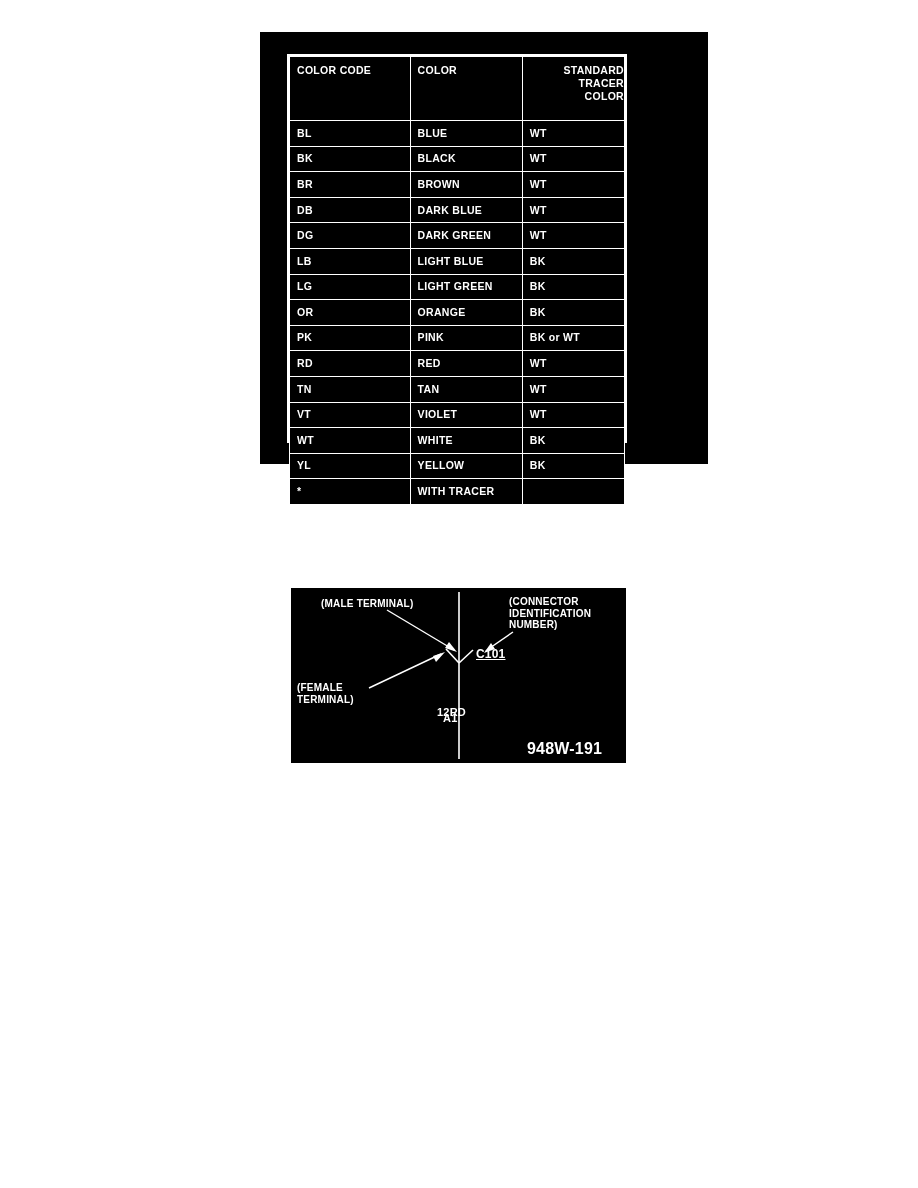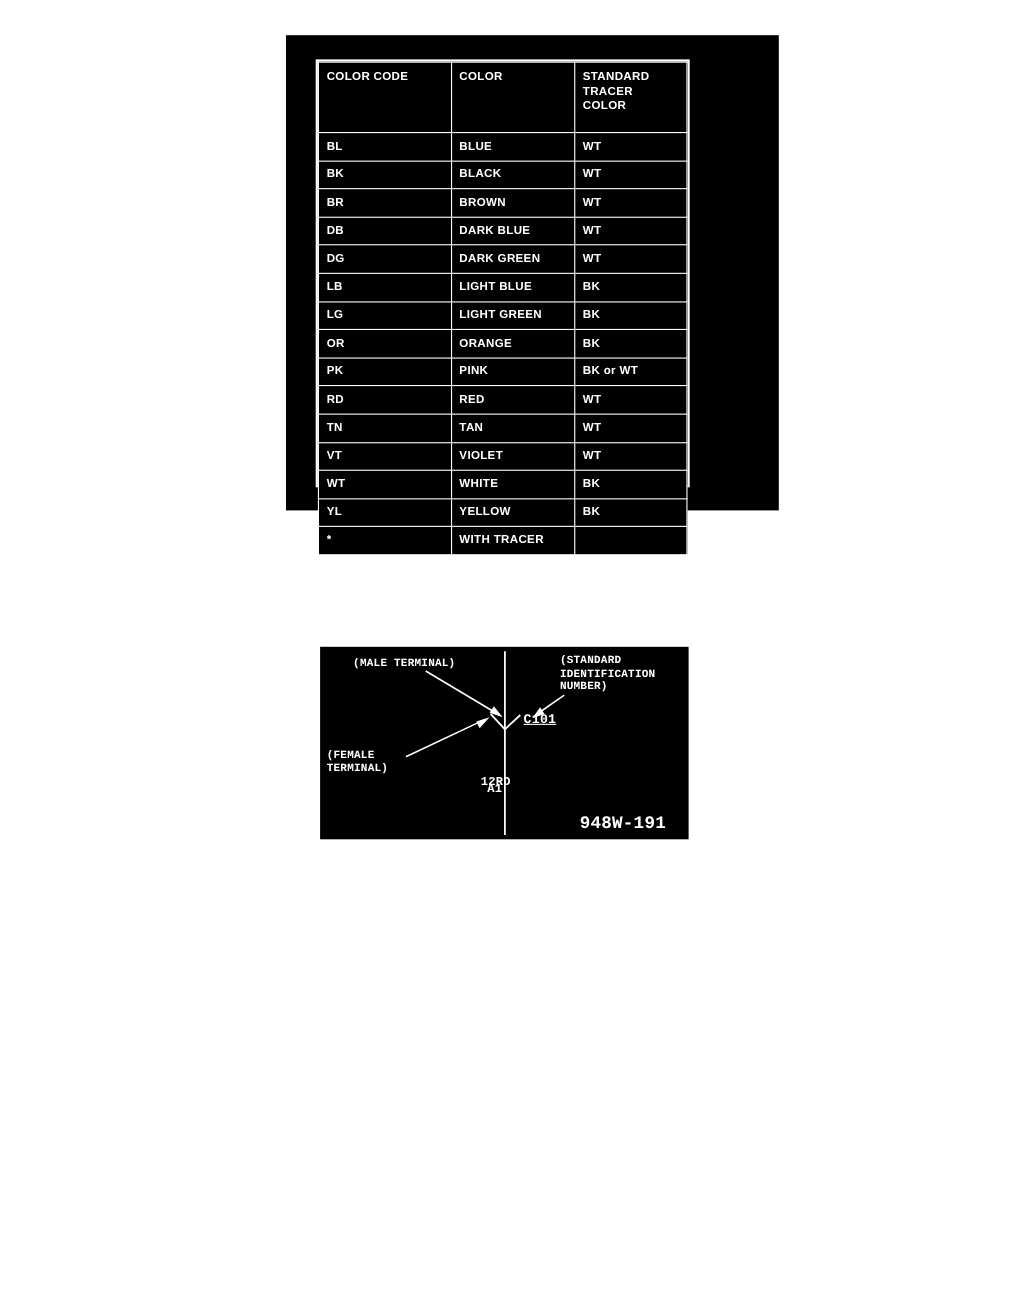--- a/index.html
+++ b/index.html
@@ -58,42 +58,42 @@
     vertical-align: top;
     padding-top: 7px;
     height: 54px;
   }
   table.codetable tr.data-row td {
     height: 20.6px;
   }
   col.c-code { width: 36%; }
   col.c-color { width: 33.5%; }
   col.c-tracer { width: 30.5%; }
-  .hdr-line { display: block; }
+  .hdr-line { display: block; text-align: right; }
 
   
   #connector-figure {
     position: absolute;
     left: 291px;
     top: 588px;
     width: 335px;
     height: 175px;
     background: #000000;
     box-sizing: border-box;
     overflow: hidden;
   }
   #connector-figure svg {
     position: absolute;
     left: 0;
     top: 0;
   }
   .diag-text {
     position: absolute;
     color: #ffffff;
-    font-family: Liberation Mono, monospace;
+    font-family: Liberation Sans, sans-serif;
     font-weight: bold;
     font-size: 10px;
     letter-spacing: 0.2px;
     line-height: 1.15;
     white-space: pre;
   }
   #label-male {
     left: 30px;
     top: 10px;
   }
@@ -243,21 +243,21 @@
     <polygon points="166,64 154,60 158,54" fill="#ffffff"></polygon>
 
     <line x1="222" y1="44" x2="196" y2="62" stroke="#ffffff" stroke-width="1.4"></line>
     <polygon points="193,65 200,55 204,61" fill="#ffffff"></polygon>
 
     <line x1="78" y1="100" x2="150" y2="66" stroke="#ffffff" stroke-width="1.4"></line>
     <polygon points="154,64 142,68 145,74" fill="#ffffff"></polygon>
   </svg>
 
   <div class="diag-text" id="label-male">(MALE TERMINAL)</div>
-  <div class="diag-text" id="label-connector-id">(STANDARD
+  <div class="diag-text" id="label-connector-id">(CONNECTOR
 IDENTIFICATION
 NUMBER)</div>
   <div class="diag-text" id="label-female">(FEMALE
 TERMINAL)</div>
   <div class="diag-text" id="label-c101">C101</div>
   <div class="diag-text" id="label-a1">A1</div>
   <div class="diag-text" id="label-12rd">12RD</div>
   <div class="diag-text" id="label-figure-id">948W-191</div>
 </div>
 

